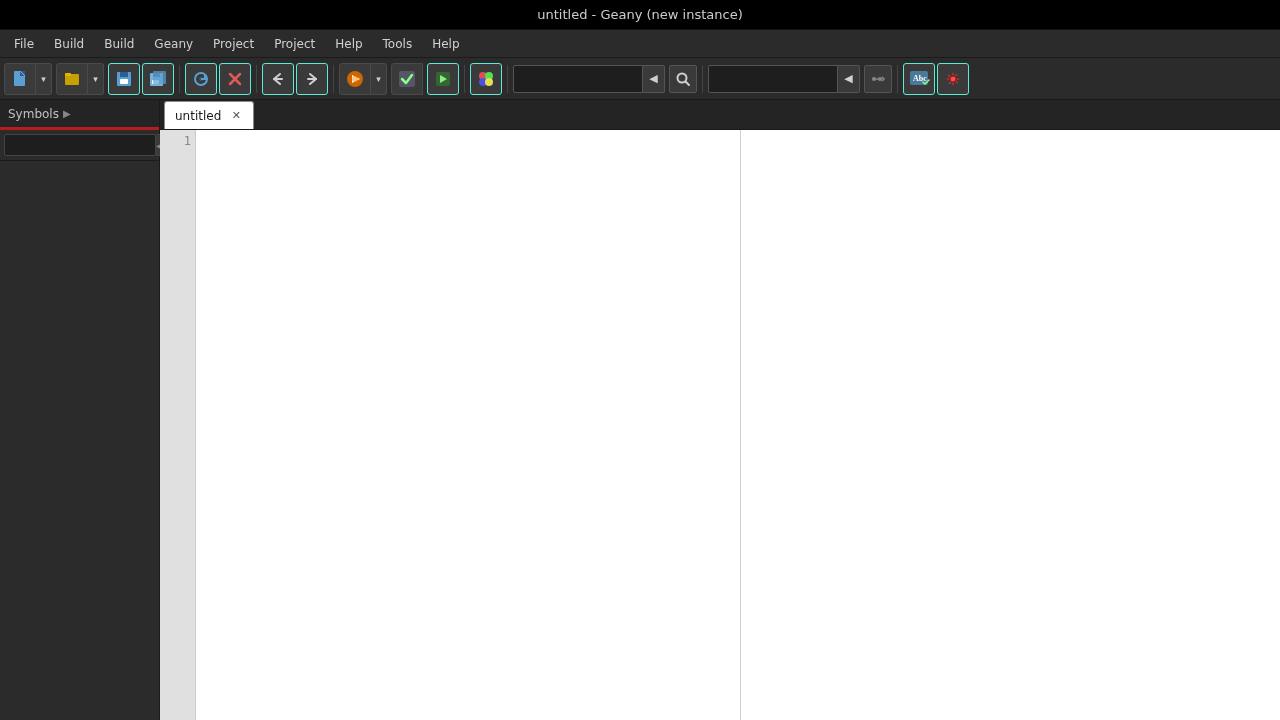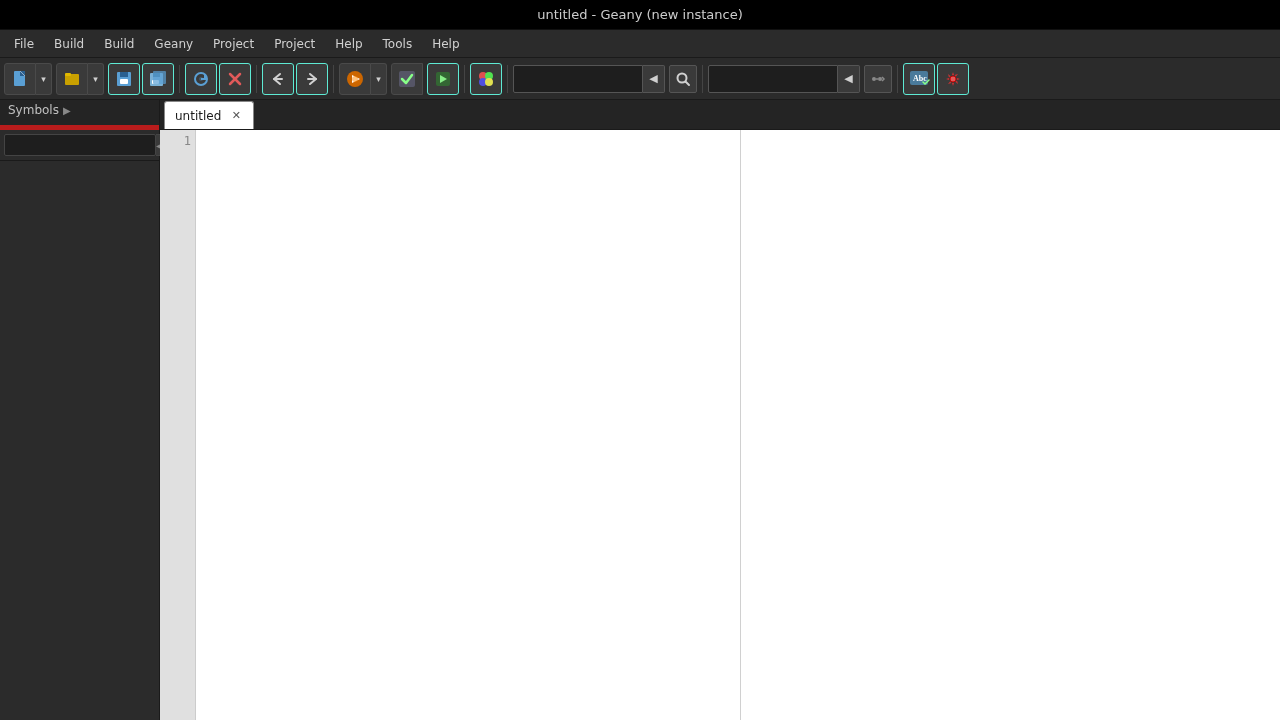--- a/index.html
+++ b/index.html
@@ -158,22 +158,22 @@
       min-width: 160px;
       background: #2b2b2b;
       border-right: 1px solid #1a1a1a;
       display: flex;
       flex-direction: column;
     }
     #sidebar-tab {
       height: 30px;
       background: #242424;
       display: flex;
-      align-items: flex-end;
-      border-bottom: 5px solid #b91c1c;
+      align-items: center;
+      border-bottom: 3px solid #b91c1c;
     }
     .sidebar-tab-item {
       display: flex;
       align-items: center;
       padding: 0 8px;
       height: 30px;
       color: #c0c0c0;
       font-size: 12px;
       cursor: pointer;
       flex: 1;

